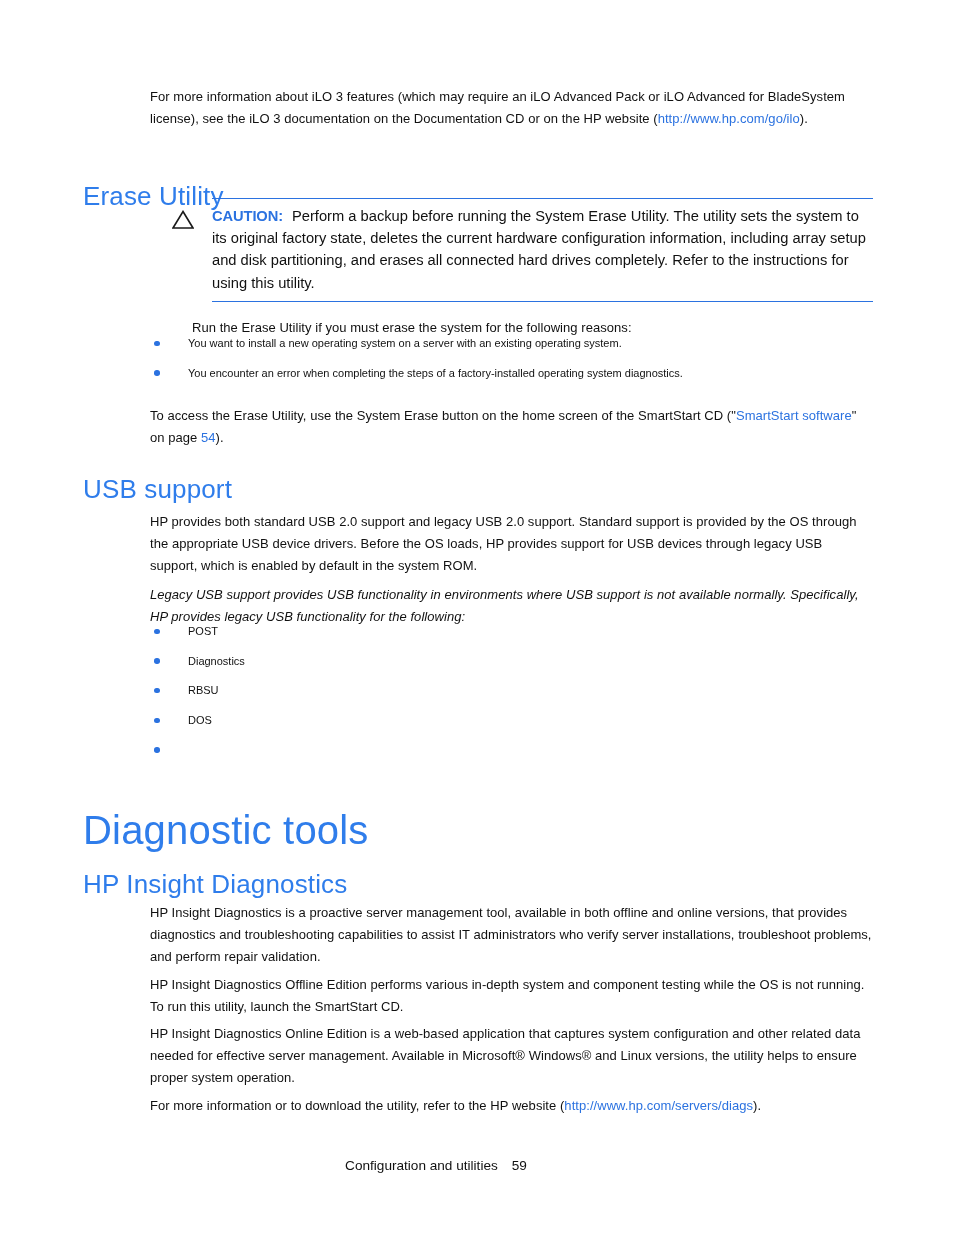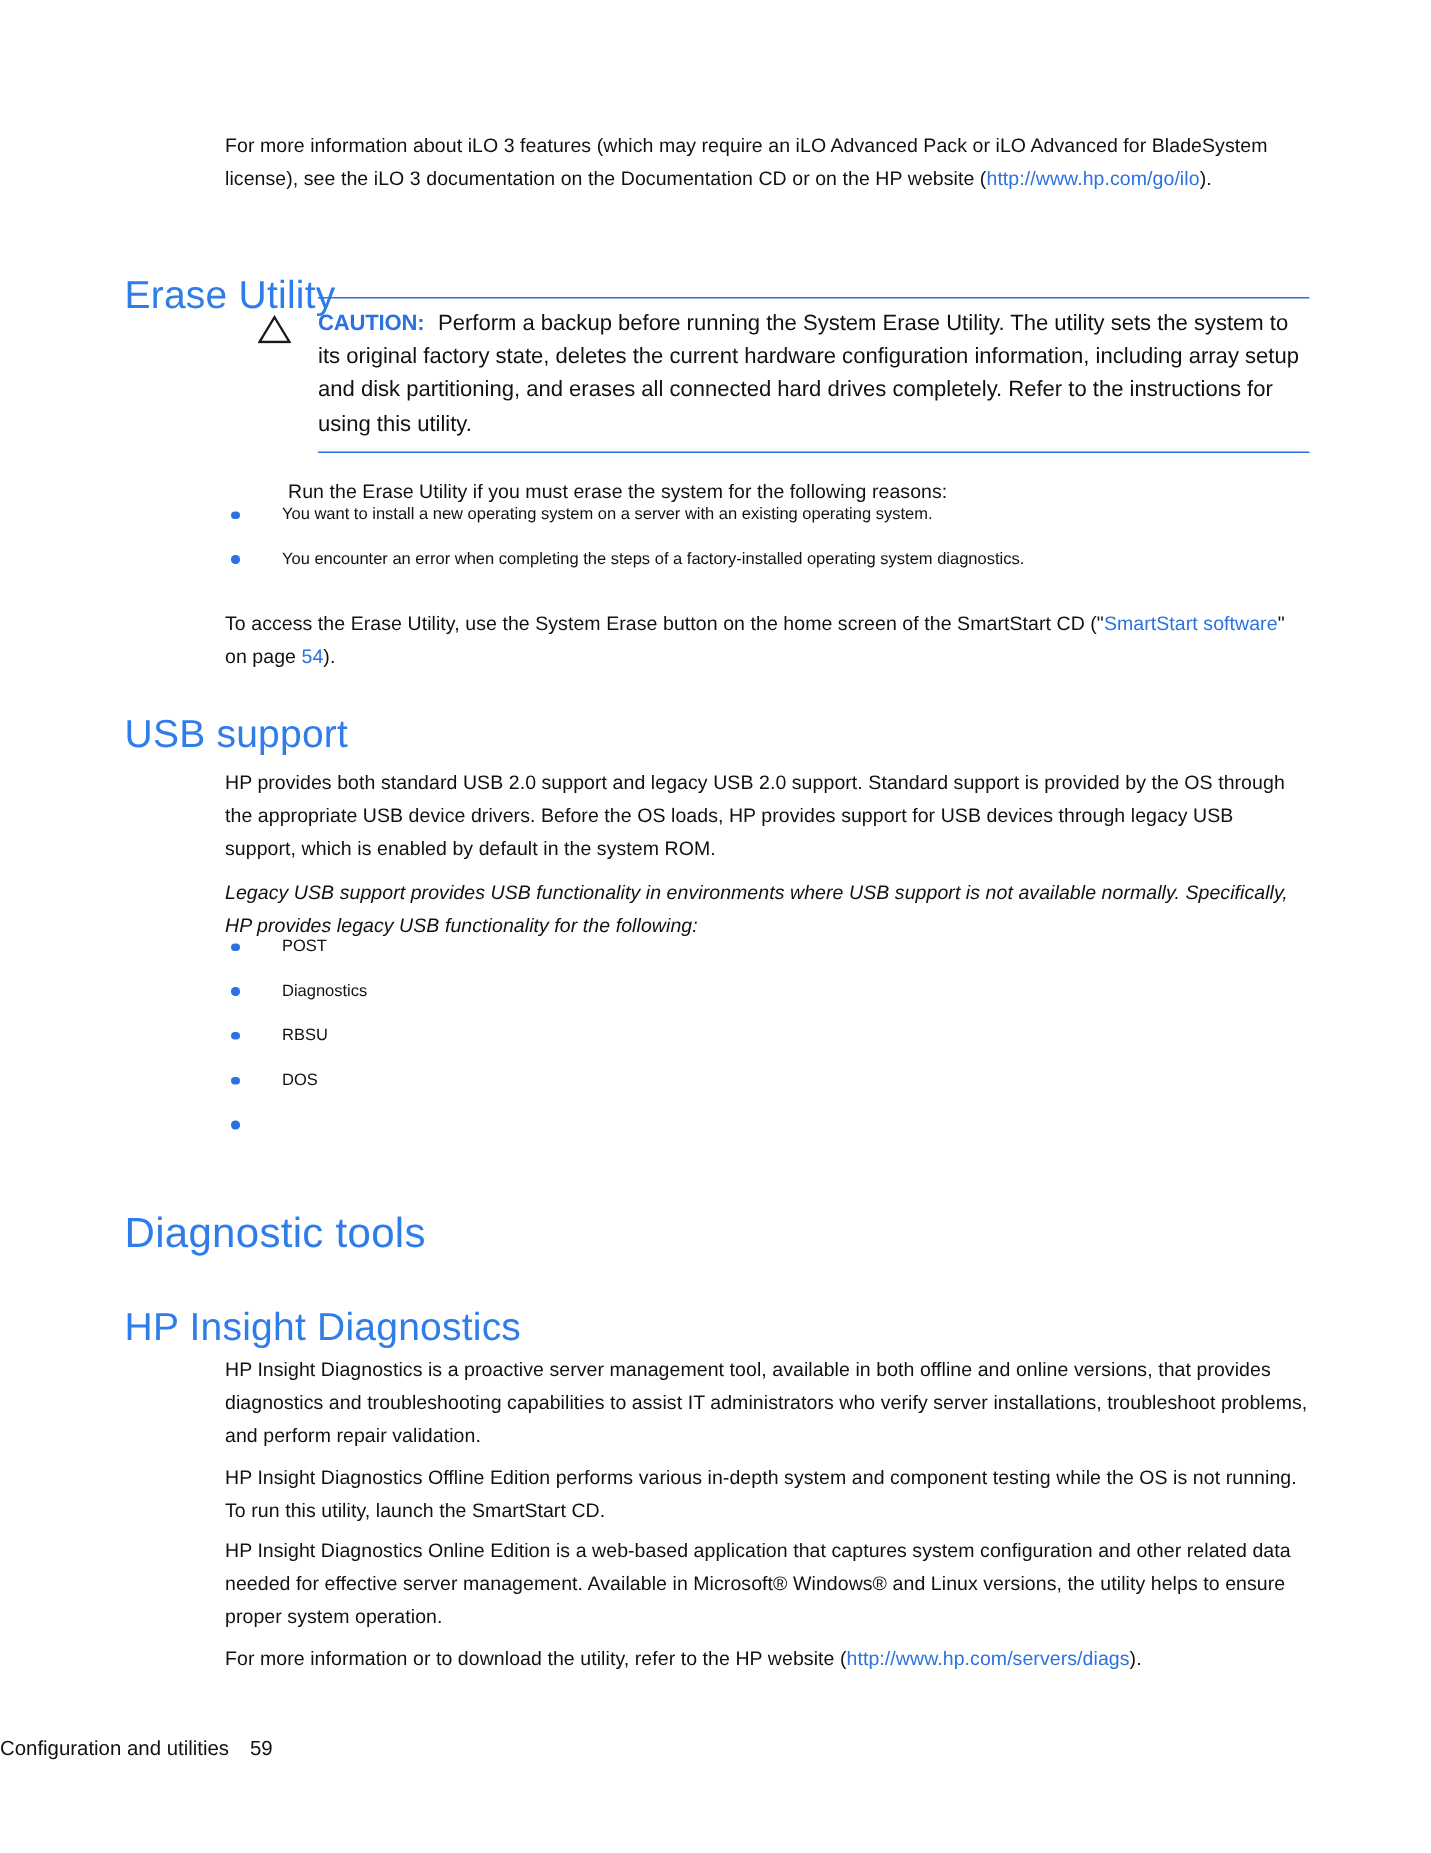--- a/index.html
+++ b/index.html
@@ -28,21 +28,21 @@
     position: absolute;
     font-size: 13px;
     line-height: 22.2px;
     color: #111111;
     letter-spacing: 0.05px;
   }
 
   .h1 {
     position: absolute;
     left: 83px;
-    font-size: 28px;
+    font-size: 40px;
     line-height: 38px;
     font-weight: normal;
     color: #2F7DEB;
     letter-spacing: 0.2px;
     white-space: nowrap;
   }
 
   .h2 {
     position: absolute;
     left: 83px;
@@ -121,21 +121,21 @@
     border-radius: 50%;
     background: #2B72E0;
   }
 
   
   .footer {
     position: absolute;
     left: 0;
     top: 1158px;
     width: 872px;
-    text-align: left;
+    text-align: center;
     font-size: 13.6px;
     color: #111111;
   }
   .footer .page-num {
     display: inline-block;
     margin-left: 14px;
   }
 </style>
 </head>
 <body>

